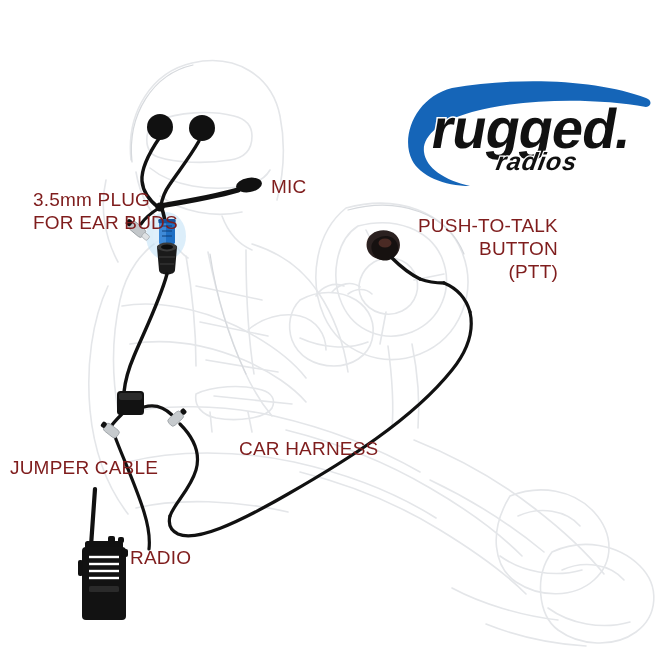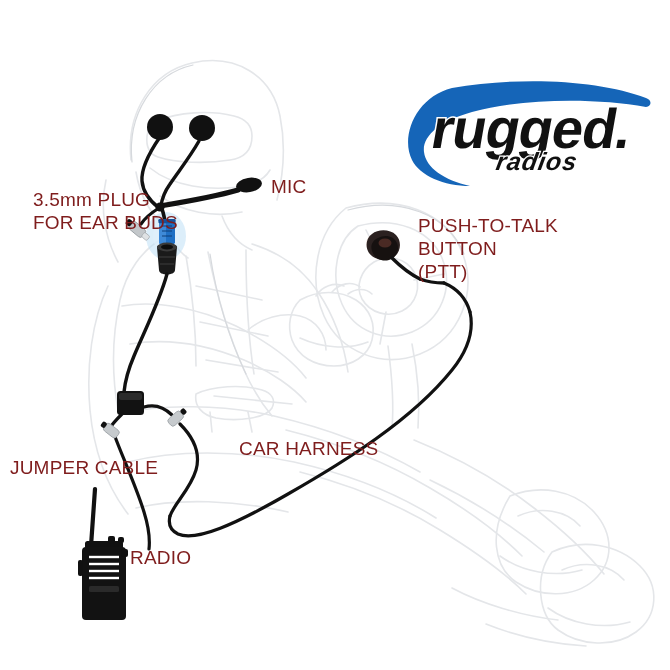--- a/index.html
+++ b/index.html
@@ -36,21 +36,21 @@
     font-family: "Liberation Sans", sans-serif;
     font-size: 19px;
     letter-spacing: 0.2px;
     line-height: 1.22;
     white-space: pre;
   }
   .label.center { text-align: center; }
 
   #label-plug      { left: 33px;  top: 188px; }
   #label-mic       { left: 271px; top: 175px; }
-  #label-ptt       { left: 418px; top: 214px; text-align: left; }
+  #label-ptt       { left: 418px; top: 214px; text-align: right; }
   #label-harness   { left: 239px; top: 405px; margin-top: 32px; }
   #label-jumper    { left: 10px;  top: 456px; }
   #label-radio     { left: 130px; top: 546px; }
 </style>
 </head>
 <body>
 
 <div id="diagram-root">
 
   <svg class="layer" viewBox="0 0 670 670" xmlns="http://www.w3.org/2000/svg">

